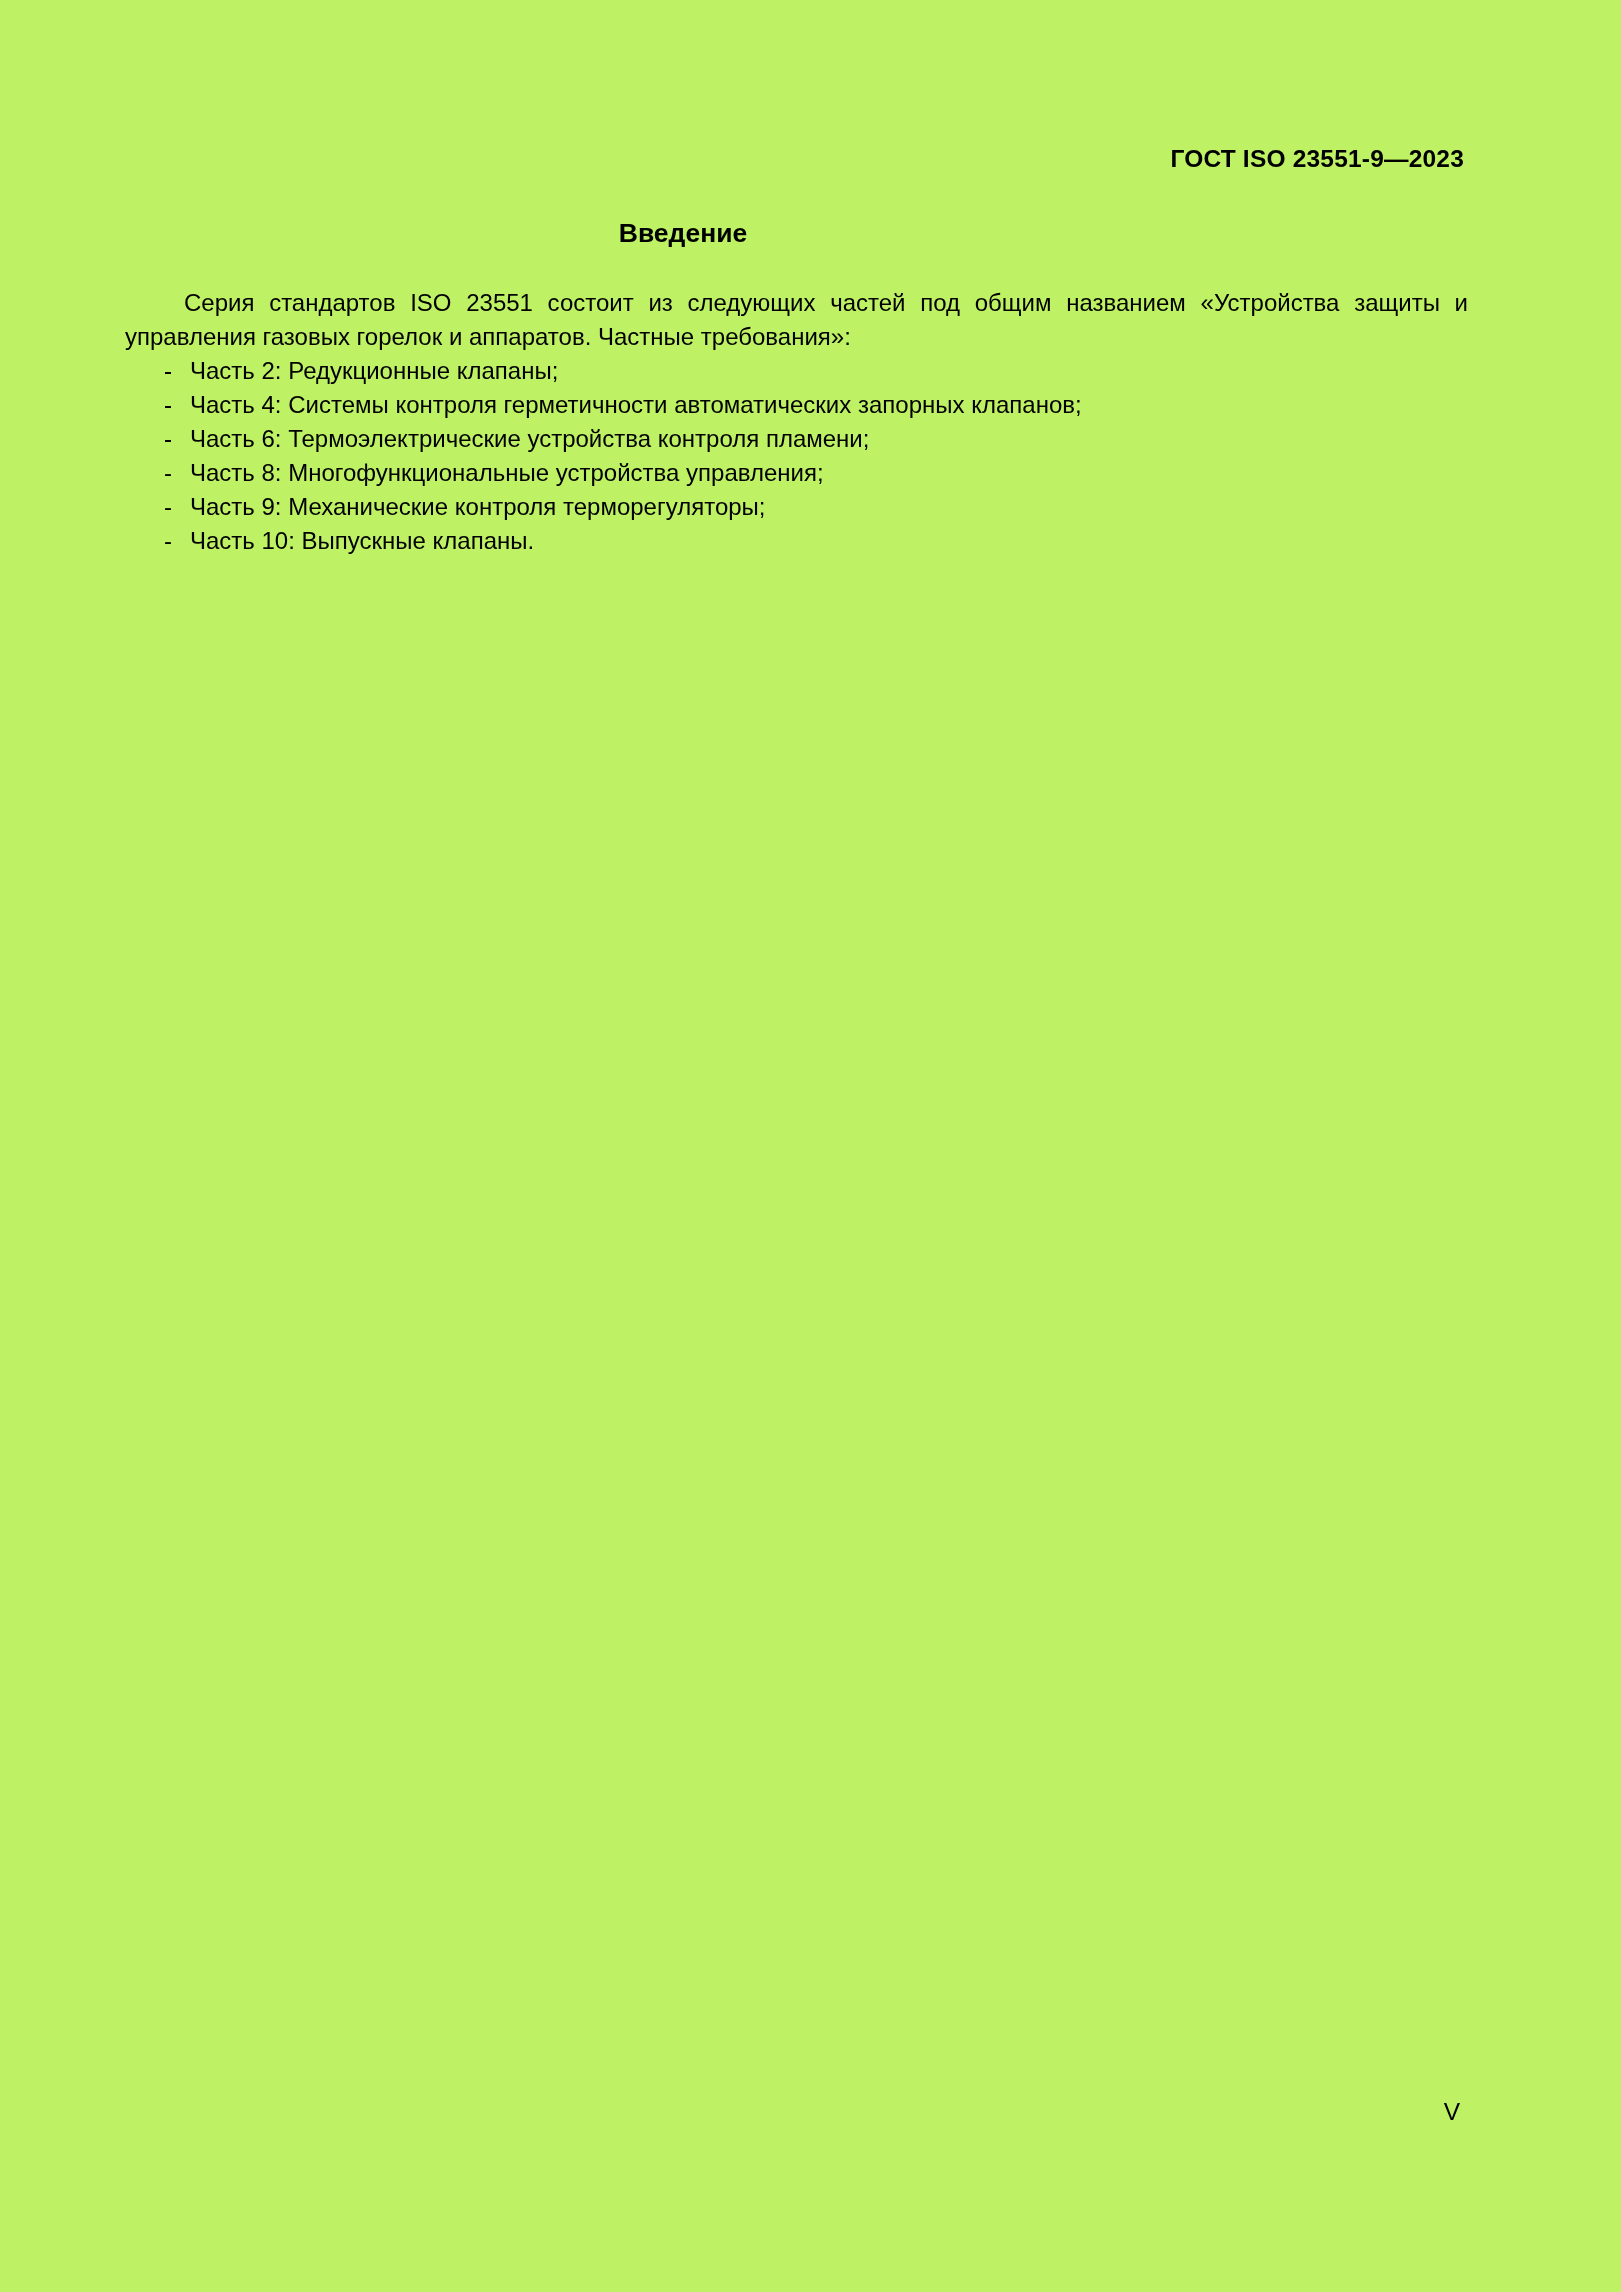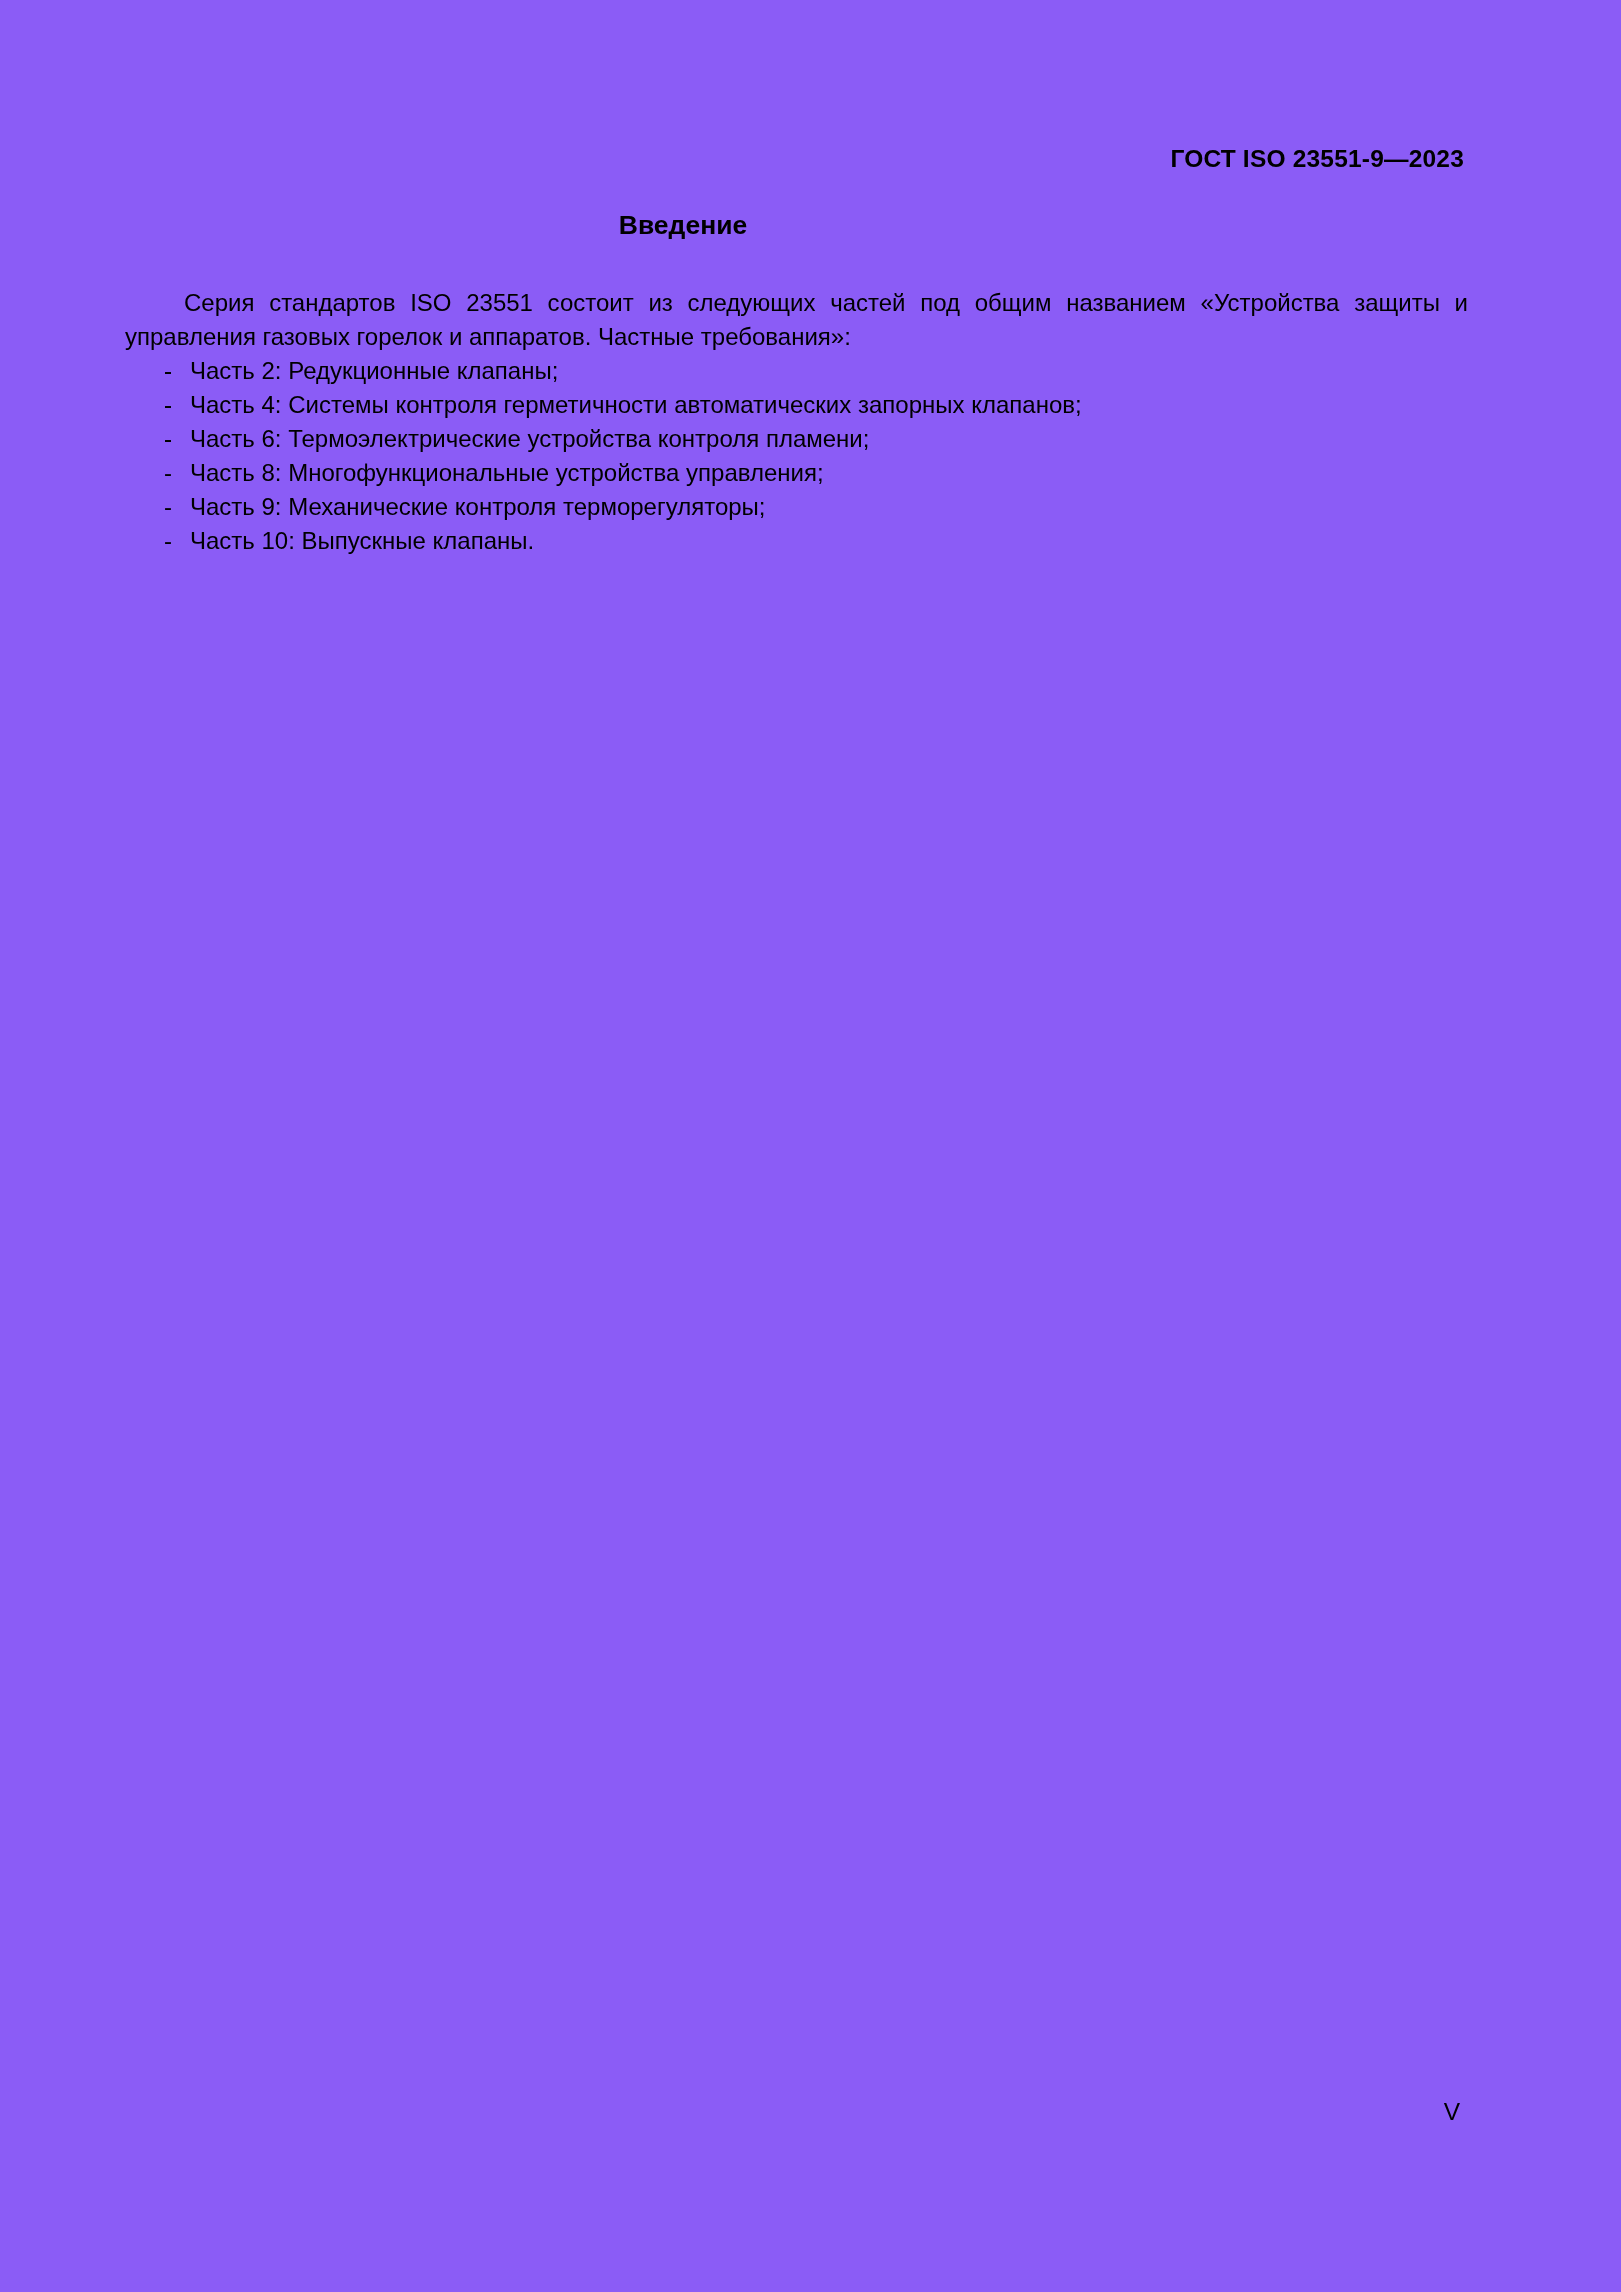--- a/index.html
+++ b/index.html
@@ -4,37 +4,37 @@
 <style>
   html, body {
     margin: 0;
     padding: 0;
     background: #ffffff;
   }
   .page {
     position: relative;
     width: 1621px;
     height: 2293px;
-    background: #8b5cf6;
+    background: #bef264;
     font-family: "Liberation Sans", sans-serif;
     color: #000000;
     box-sizing: border-box;
   }
   .header {
     position: absolute;
     top: 145px;
     right: 157px;
     font-size: 24.5px;
     font-weight: bold;
     letter-spacing: 0.2px;
     white-space: nowrap;
   }
   .title {
     position: absolute;
-    top: 210px;
+    top: 218px;
     left: 0;
     width: 1621px;
     text-align: center;
     font-size: 26.5px;
     font-weight: bold;
     padding-right: 255px;
     box-sizing: border-box;
   }
   .body-block {
     position: absolute;

